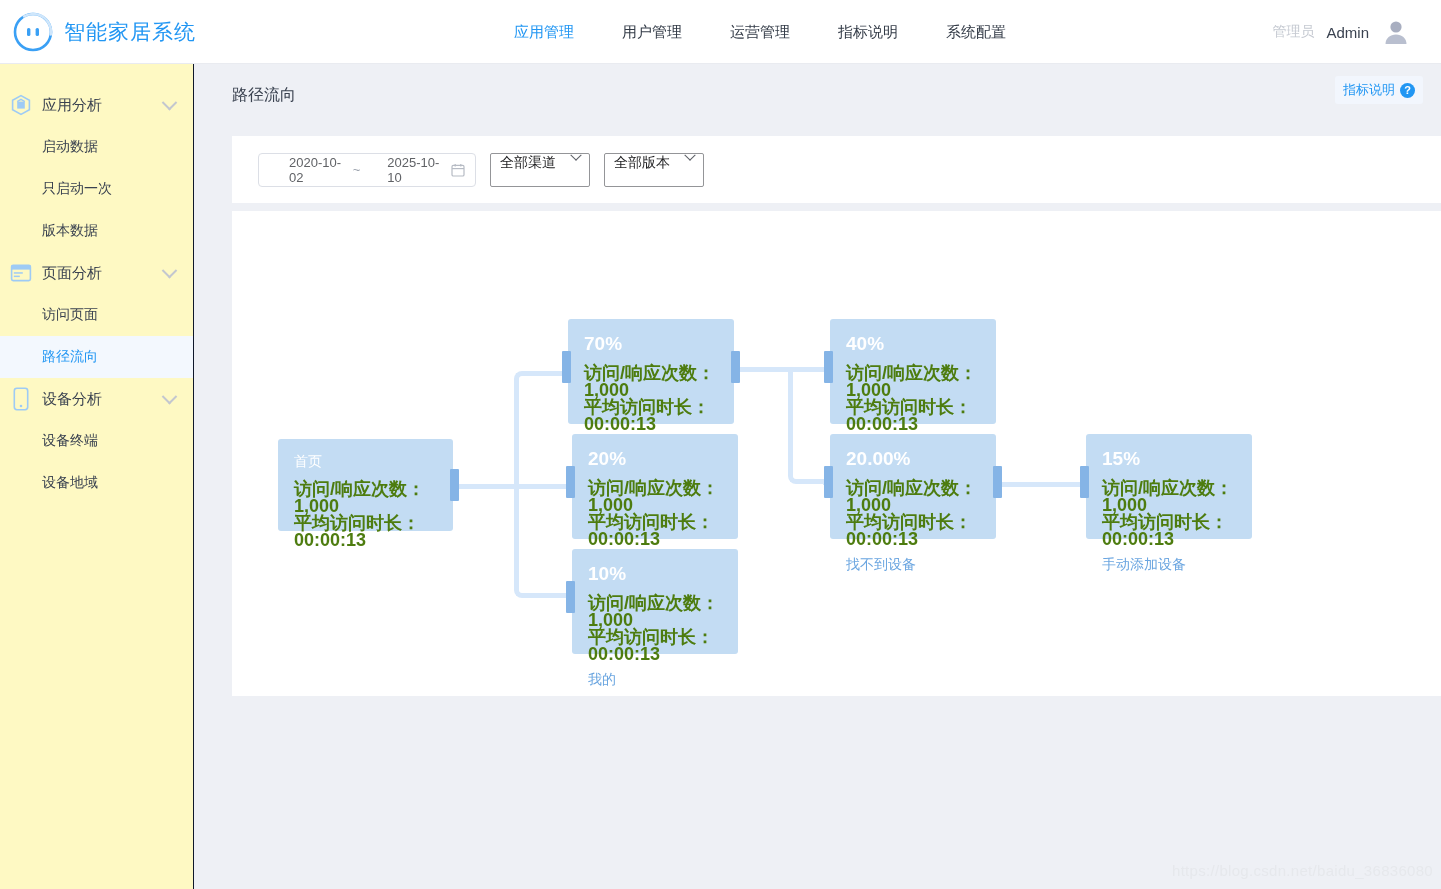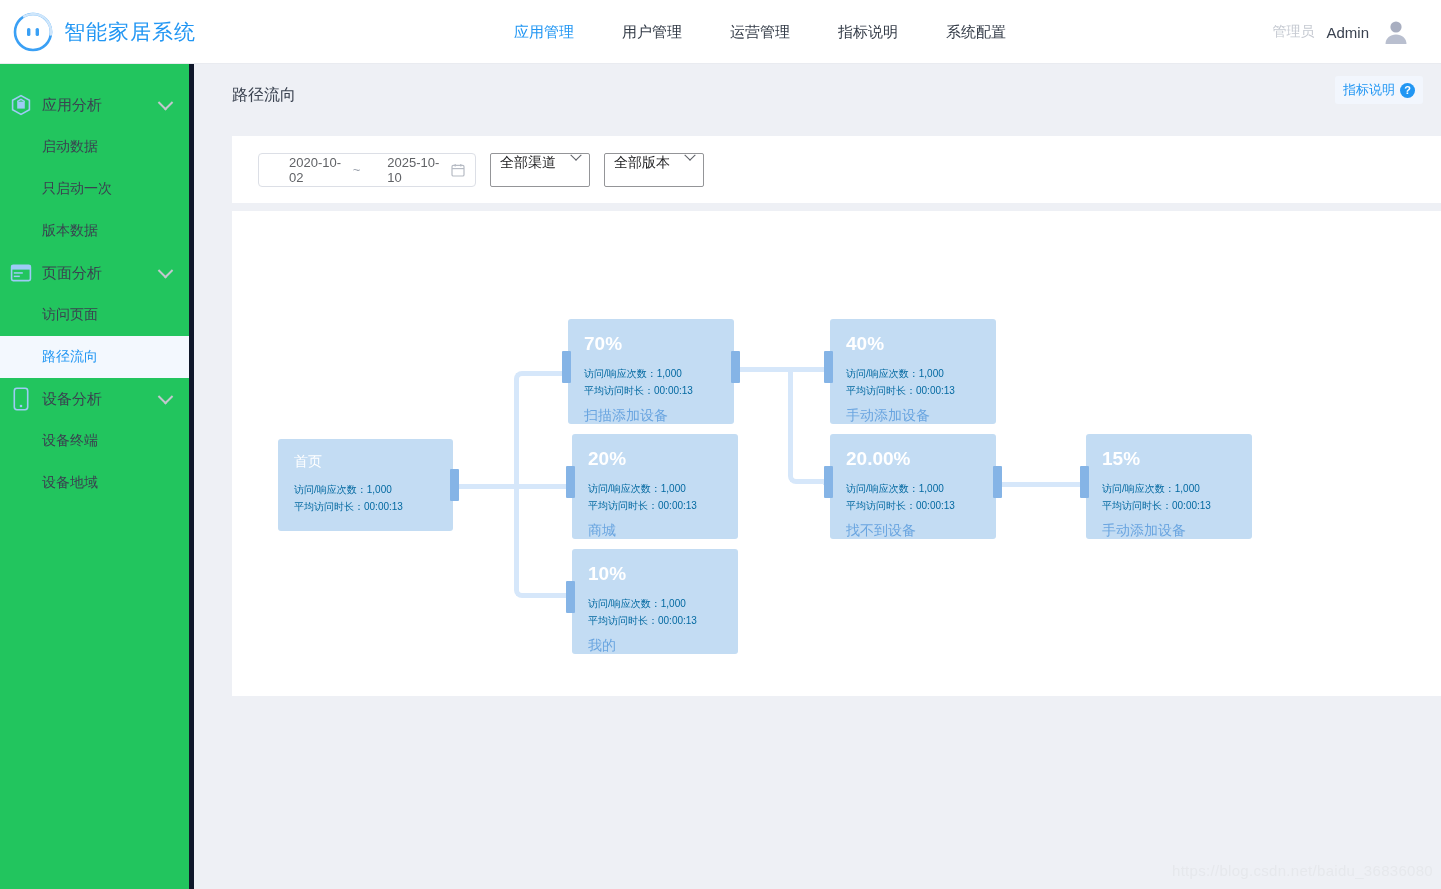--- a/index.html
+++ b/index.html
@@ -33,22 +33,22 @@
     display: flex; align-items: center; gap: 12px;
   }
   .user-role { font-size: 14px; color: #c5c9d1; }
   .user-name { font-size: 15px; color: #3a4250; }
   .avatar { width: 30px; height: 30px; position: relative; }
 
   
   .sidebar {
     position: absolute; top: 64px; left: 0;
     width: 194px; height: 825px;
-    background: #22c55e;
-    border-right: 5px solid #0f172a;
+    background: #fef9c3;
+    border-right: 1px solid #0f172a;
     padding-top: 20px;
   }
   .side-group {
     height: 42px; display: flex; align-items: center;
     padding-left: 8px; cursor: pointer; position: relative;
   }
   .side-group .gicon { width: 26px; height: 26px; margin-right: 8px; display:flex; align-items:center; justify-content:center;}
   .side-group .glabel { font-size: 15px; color: #3a4250; }
   .chev {
     position: absolute; right: 18px; width: 11px; height: 11px;
@@ -112,21 +112,21 @@
   }
 
   
   .flow { position: absolute; inset: 0; }
   .node {
     position: absolute; background: #c3dcf3; border-radius: 3px;
     padding: 14px 16px 10px 16px; color: #ffffff;
   }
   .node .n-title { font-size: 19px; font-weight: bold; color: #fff; margin-bottom: 10px; }
   .node .n-title.word { font-weight: normal; font-size: 14px; }
-  .node .n-stat { font-size: 10px; color: #0369a1; line-height: 17px; }
+  .node .n-stat { font-size: 18px; color: #4d7c0f; line-height: 17px; font-weight: bold; }
   .node .n-label { font-size: 14px; color: #6aa5e0; margin-top: 8px; }
 
   .tab-l, .tab-r {
     position: absolute; width: 9px; height: 32px; background: #85b4e6; top: 50%;
     margin-top: -16px; border-radius: 1px;
   }
   .tab-l { left: -6px; }
   .tab-r { right: -6px; }
 
   .link { position: absolute; background: #d6e7fa; }

